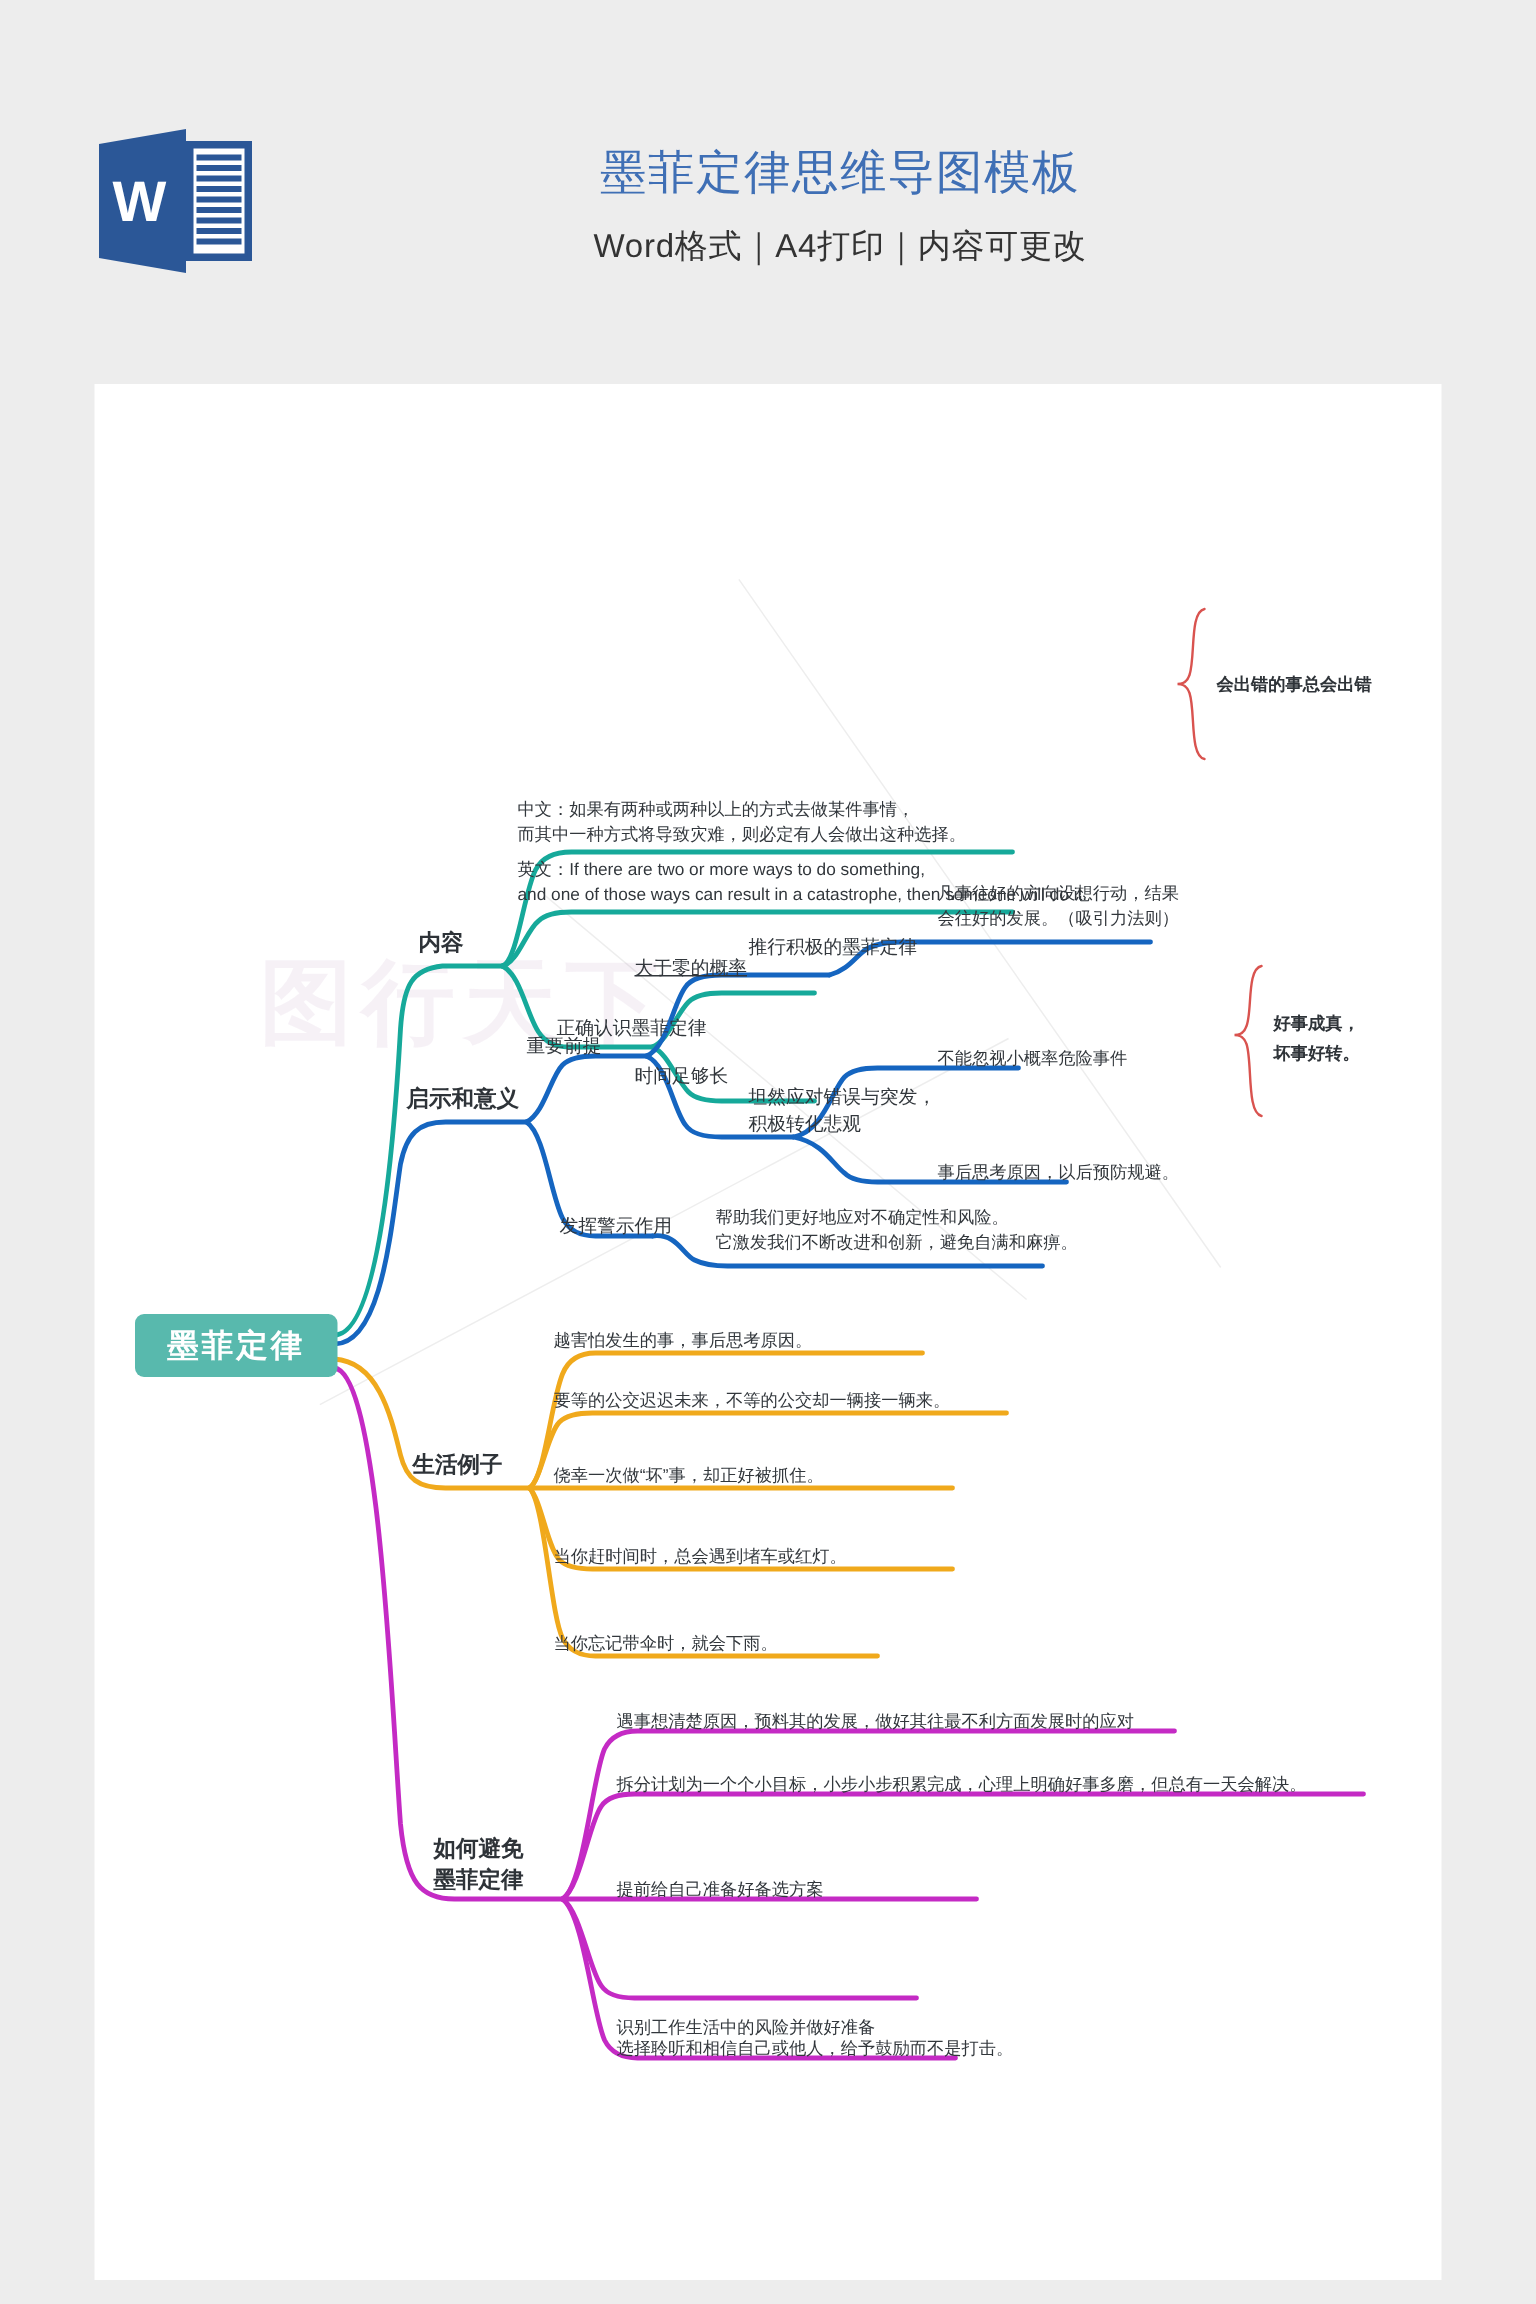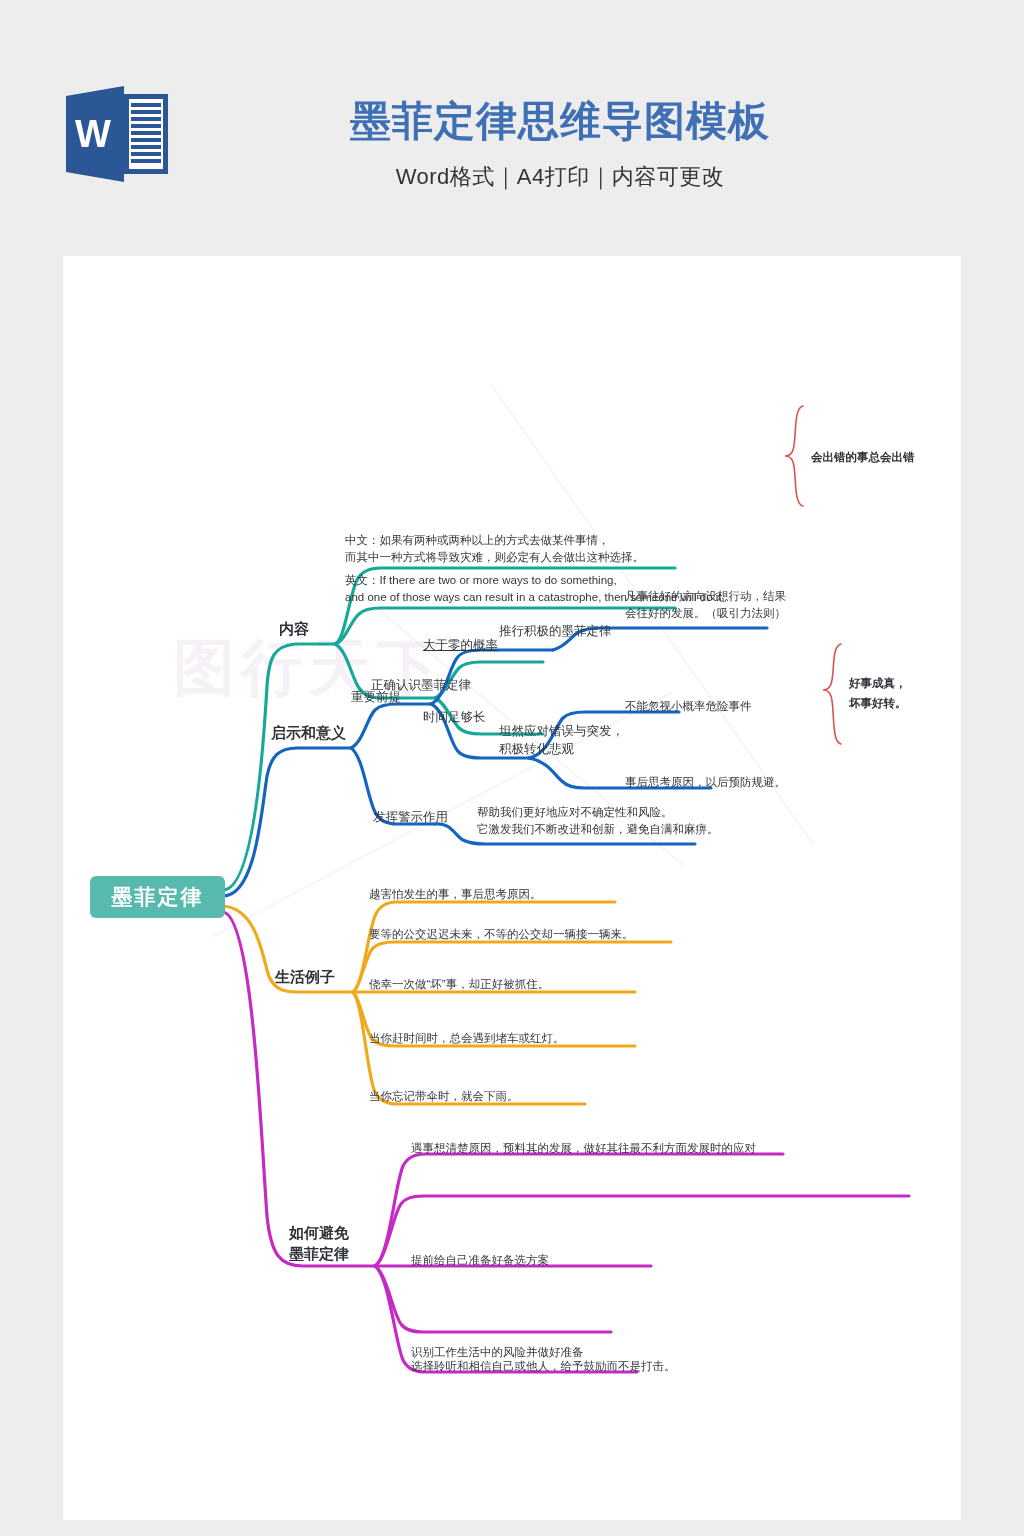--- a/index.html
+++ b/index.html
@@ -9,21 +9,21 @@
     font-family: "Liberation Sans", "DejaVu Sans", sans-serif;
     overflow: hidden;
   }
   #root { position: relative; width:1024px; height:1536px; }
 
   
   .header { position:absolute; left:0; top:0; width:1024px; height:256px; background:#ededed; }
   .word-logo { position:absolute; left:62px; top:84px; width:110px; height:100px; }
   .title-wrap { position:absolute; left:230px; top:95px; width:660px; text-align:center; }
   .main-title {
-    font-size: 41px; font-weight: bold; color:#3f6fb5;
+    font-size: 31px; font-weight: normal; color:#3f6fb5;
     letter-spacing: 1px; line-height: 1.3;
   }
   .sub-title {
     margin-top: 14px; font-size: 22px; color:#333; letter-spacing:0.5px;
   }
 
   
   .page {
     position:absolute; left:63px; top:256px;
     width:898px; height:1264px;
@@ -223,20 +223,21 @@
 
     <div class="lbl lbl-leaf" style="left:306px; top:774px;">当你赶时间时，总会遇到堵车或红灯。</div>
 
     <div class="lbl lbl-leaf" style="left:306px; top:832px;">当你忘记带伞时，就会下雨。</div>
 
     <div class="lbl lbl-branch" style="left:226px; top:966px; line-height:1.4;">如何避免
 墨菲定律</div>
 
     <div class="lbl lbl-leaf" style="left:348px; top:884px;">遇事想清楚原因，预料其的发展，做好其往最不利方面发展时的应对</div>
 
+    <div class="lbl lbl-leaf" style="left:348px; top:926px;">拆分计划为一个个小目标，小步小步积累完成，心理上明确好事多磨，但总有一天会解决。</div>
 
     <div class="lbl lbl-leaf" style="left:348px; top:996px;">提前给自己准备好备选方案</div>
 
     <div class="lbl lbl-leaf" style="left:348px; top:1088px;">识别工作生活中的风险并做好准备</div>
 
     <div class="lbl lbl-leaf" style="left:348px; top:1102px;">选择聆听和相信自己或他人，给予鼓励而不是打击。</div>
 
     <div class="lbl lbl-brace" style="left:748px; top:192px;">会出错的事总会出错</div>
 
     <div class="lbl lbl-brace" style="left:786px; top:418px;">好事成真，

